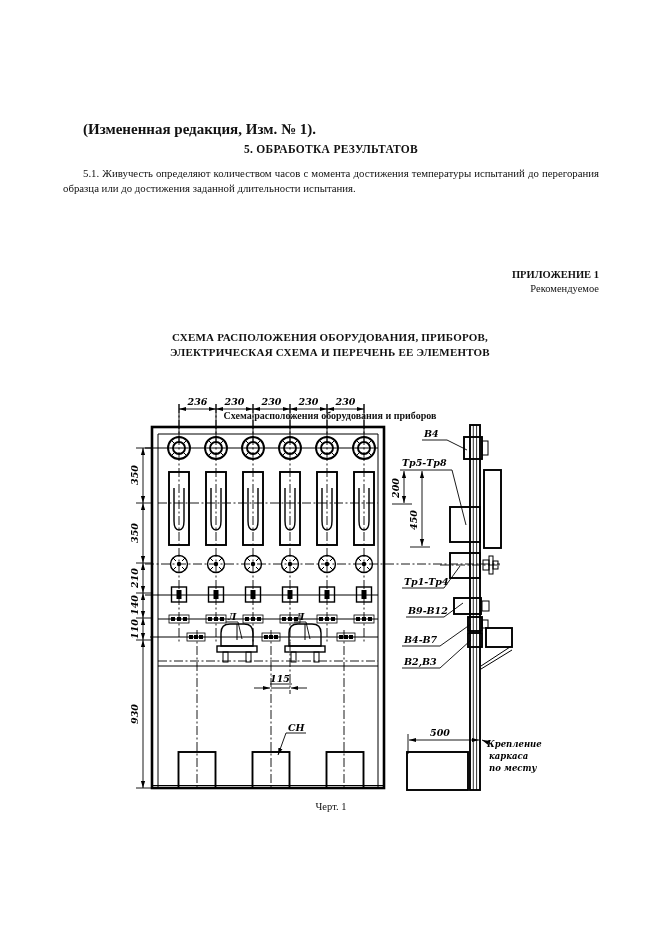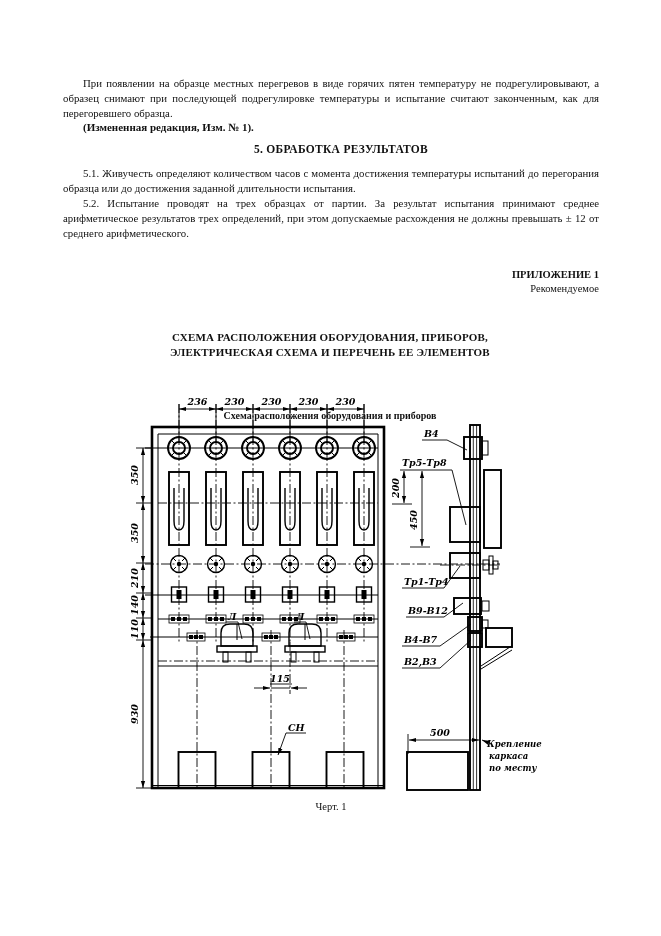--- a/index.html
+++ b/index.html
@@ -1,21 +1,21 @@
 <!DOCTYPE html>
 <html><head>
 <meta charset="utf-8">
 <style>
   html,body{margin:0;padding:0;background:#888;}
   #page{position:relative;width:661px;height:936px;background:#ffffff;overflow:hidden;
         font-family:"Liberation Serif",serif;color:#111;}
   .abs{position:absolute;}
   .hdr{font-weight:bold;font-size:12px;text-align:right;}
   .par{font-size:10.8px;line-height:15px;text-align:justify;text-indent:20px;}
-  .note{font-size:11px;font-weight:bold;}
+  .note{font-size:15px;font-weight:bold;}
   .h5{font-size:11.5px;font-weight:bold;text-align:center;letter-spacing:.3px;}
   .appx{font-size:10.5px;text-align:right;line-height:14px;}
   .bigt{font-size:11px;font-weight:bold;text-align:center;letter-spacing:.2px;}
   .subt{font-size:10px;font-weight:bold;text-align:center;}
   .cap{font-size:10.5px;text-align:center;}
   svg{position:absolute;left:0;top:0;}
   .o{fill:none;stroke:#000;}
   .w3{stroke-width:2.6;} .w2{stroke-width:1.9;} .w15{stroke-width:1.4;}
   .w1{stroke-width:1;} .w08{stroke-width:0.8;}
   .cl{stroke-dasharray:9 2.5 2 2.5;stroke-width:0.9;}
@@ -201,29 +201,27 @@
       <path class="o dm" d="M425,738 H456" opacity="0"></path>
 
       <line x1="489" y1="743" x2="482" y2="740" class="o dm" marker-end="url(#a)"></line>
       <text class="sm" x="487" y="747">Крепление</text>
       <text class="sm" x="489" y="759">каркаса</text>
       <text class="sm" x="489" y="771">по месту</text>
     </g>
   </svg>
 
 
-  <div class="abs par" style="left:63px;top:76px;width:536px;">При появлении на образце местных перегревов в виде горячих пятен температуру не подрегулировывают, а образец снимают при последующей подрегулировке температуры и испытание считают законченным, как для перегоревшего образца.</div>
 
   <div class="abs note" style="left:83px;top:121px;">(Измененная редакция, Изм. № 1).</div>
 
-  <div class="abs h5" style="left:73px;top:143px;width:536px;">5.  ОБРАБОТКА РЕЗУЛЬТАТОВ</div>
+  <div class="abs h5" style="left:63px;top:143px;width:536px;">5.  ОБРАБОТКА РЕЗУЛЬТАТОВ</div>
 
   <div class="abs par" style="left:63px;top:166px;width:536px;">5.1.  Живучесть определяют количеством часов с момента достижения температуры испытаний до перегорания образца или до достижения заданной длительности испытания.</div>
 
-  <div class="abs par" style="left:63px;top:196px;width:536px;">5.2.  Испытание проводят на трех образцах от партии. За результат испытания принимают среднее арифметическое результатов трех определений, при этом допускаемые расхождения не должны превышать ± 12 от среднего арифметического.</div>
 
   <div class="abs appx" style="left:63px;top:268px;width:536px;font-weight:bold;">ПРИЛОЖЕНИЕ 1</div>
   <div class="abs bigt" style="left:45px;top:331px;width:570px;">СХЕМА РАСПОЛОЖЕНИЯ ОБОРУДОВАНИЯ, ПРИБОРОВ,</div>
 
   <div class="abs appx" style="left:63px;top:282px;width:536px;">Рекомендуемое</div>
   <div class="abs bigt" style="left:45px;top:346px;width:570px;">ЭЛЕКТРИЧЕСКАЯ СХЕМА И ПЕРЕЧЕНЬ ЕЕ ЭЛЕМЕНТОВ</div>
 
   <div class="abs subt" style="left:45px;top:378px;width:570px;margin-top:32px;">Схема расположения оборудования и приборов</div>
 
   <div class="abs cap" style="left:63px;top:801px;width:536px;">Черт. 1</div>

